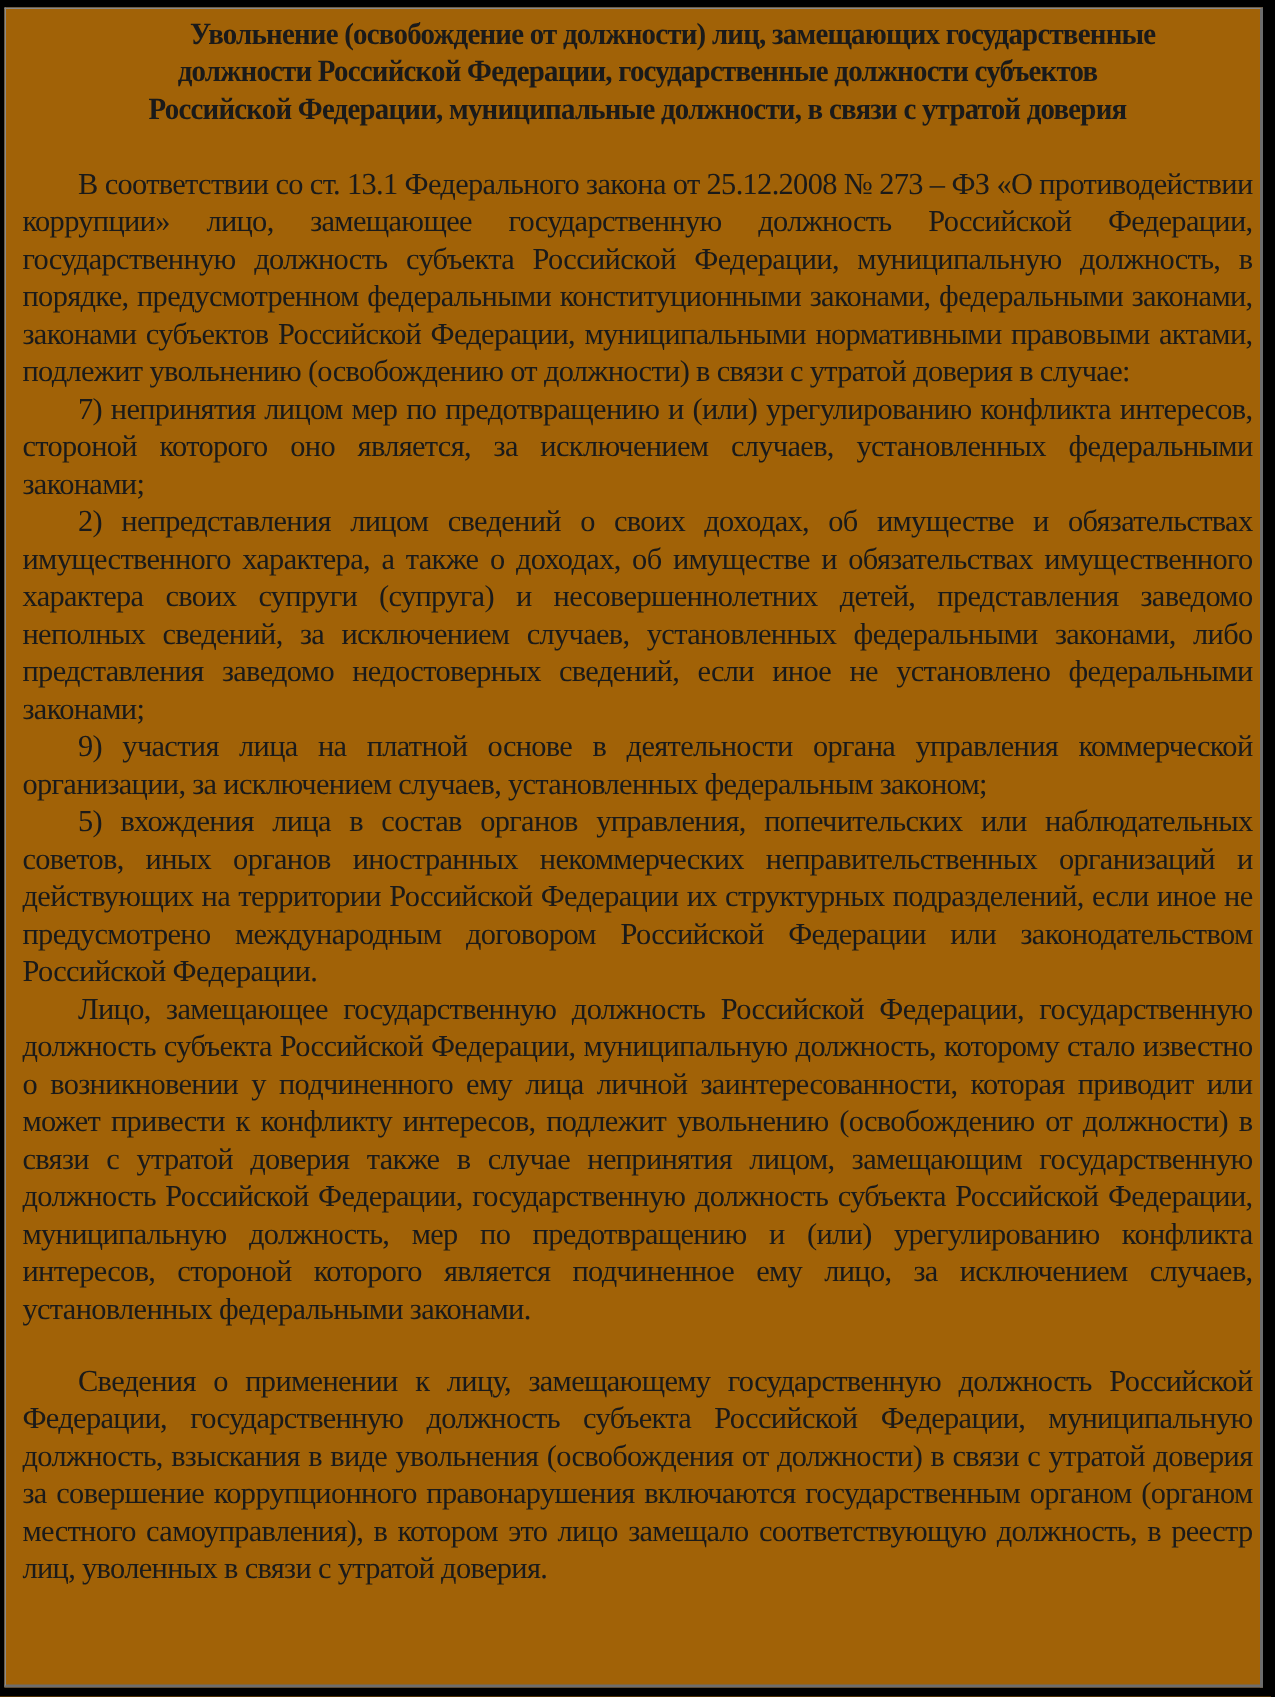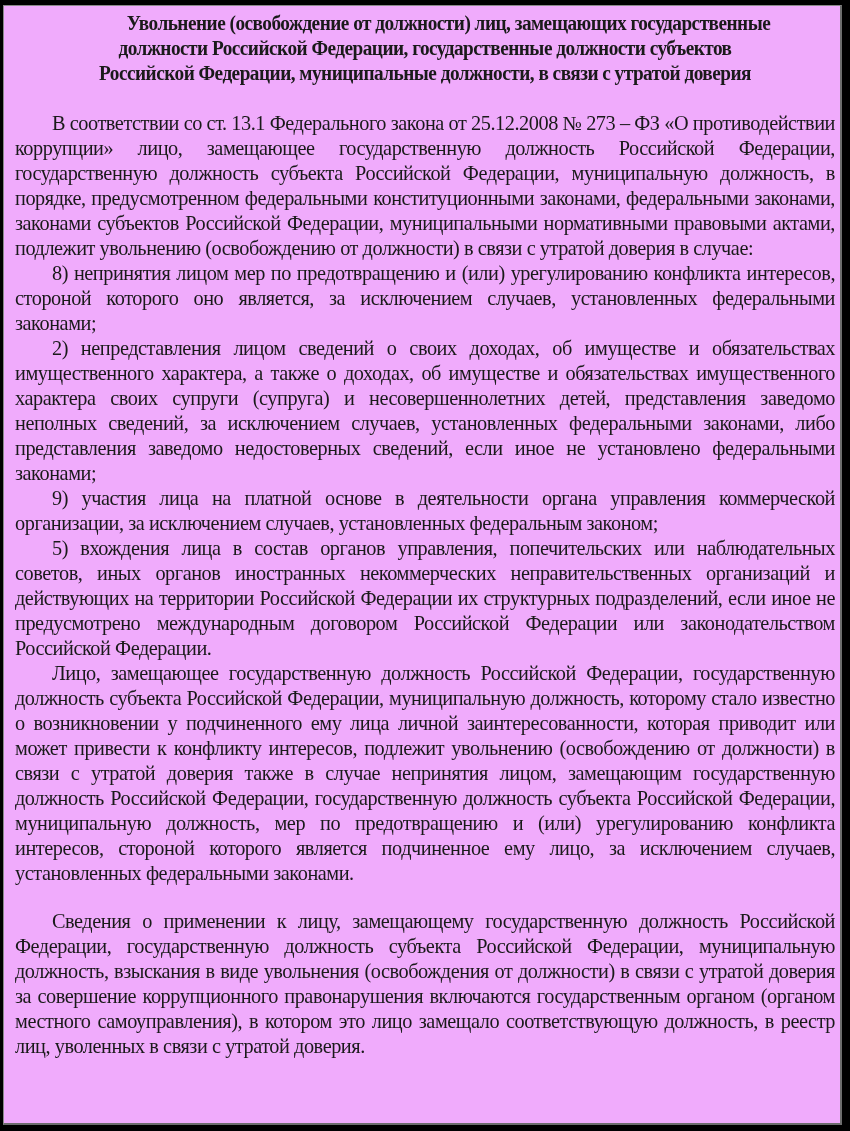--- a/index.html
+++ b/index.html
@@ -2,21 +2,21 @@
 <html><head>
 <meta charset="utf-8">
 <style>
   html, body { margin: 0; padding: 0; }
   body {
     width: 850px; height: 1131px; background: #000;
     position: relative; overflow: hidden;
   }
   .frame {
     position: absolute; left: 3px; top: 5px; right: 8px; bottom: 6px;
-    background: #f0abfc;
+    background: #a16207;
     border-left: 1px solid #8a8a8a;
     border-top: 1px solid #8a8a8a;
     border-right: 2px solid #6d6d6d;
     border-bottom: 2px solid #6d6d6d;
     box-sizing: border-box;
   }
   .content {
     position: absolute; left: 11px; top: 5px; width: 820px;
     font-family: "Liberation Serif", serif;
     color: #1a1a1a;
@@ -41,21 +41,21 @@
 
 <div class="frame">
   <div class="content">
     <h1 class="title">
       <span class="l1">Увольнение (освобождение от должности) лиц, замещающих государственные</span>
       <span>должности Российской Федерации, государственные должности субъектов</span>
       <span>Российской Федерации, муниципальные должности, в связи с утратой доверия</span>
     </h1>
     <div class="body">
       <p class="gap-top">В соответствии со ст. 13.1 Федерального закона от 25.12.2008 № 273 – ФЗ «О противодействии коррупции» лицо, замещающее государственную должность Российской Федерации, государственную должность субъекта Российской Федерации, муниципальную должность, в порядке, предусмотренном федеральными конституционными законами, федеральными законами, законами субъектов Российской Федерации, муниципальными нормативными правовыми актами, подлежит увольнению (освобождению от должности) в связи с утратой доверия в случае:</p>
-      <p>8) непринятия лицом мер по предотвращению и (или) урегулированию конфликта интересов, стороной которого оно является, за исключением случаев, установленных федеральными законами;</p>
+      <p>7) непринятия лицом мер по предотвращению и (или) урегулированию конфликта интересов, стороной которого оно является, за исключением случаев, установленных федеральными законами;</p>
       <p>2) непредставления лицом сведений о своих доходах, об имуществе и обязательствах имущественного характера, а также о доходах, об имуществе и обязательствах имущественного характера своих супруги (супруга) и несовершеннолетних детей, представления заведомо неполных сведений, за исключением случаев, установленных федеральными законами, либо представления заведомо недостоверных сведений, если иное не установлено федеральными законами;</p>
       <p>9) участия лица на платной основе в деятельности органа управления коммерческой организации, за исключением случаев, установленных федеральным законом;</p>
       <p>5) вхождения лица в состав органов управления, попечительских или наблюдательных советов, иных органов иностранных некоммерческих неправительственных организаций и действующих на территории Российской Федерации их структурных подразделений, если иное не предусмотрено международным договором Российской Федерации или законодательством Российской Федерации.</p>
       <p>Лицо, замещающее государственную должность Российской Федерации, государственную должность субъекта Российской Федерации, муниципальную должность, которому стало известно о возникновении у подчиненного ему лица личной заинтересованности, которая приводит или может привести к конфликту интересов, подлежит увольнению (освобождению от должности) в связи с утратой доверия также в случае непринятия лицом, замещающим государственную должность Российской Федерации, государственную должность субъекта Российской Федерации, муниципальную должность, мер по предотвращению и (или) урегулированию конфликта интересов, стороной которого является подчиненное ему лицо,  за исключением случаев, установленных федеральными законами.</p>
       <p class="gap-top2">Сведения о применении к лицу, замещающему государственную должность Российской Федерации, государственную должность субъекта Российской Федерации, муниципальную должность, взыскания в виде увольнения (освобождения от должности) в связи с утратой доверия за совершение коррупционного правонарушения включаются государственным органом (органом местного самоуправления), в котором это лицо замещало соответствующую должность, в реестр лиц, уволенных в связи с утратой доверия.</p>
     </div>
   </div>
 </div>
 
 </body></html>

